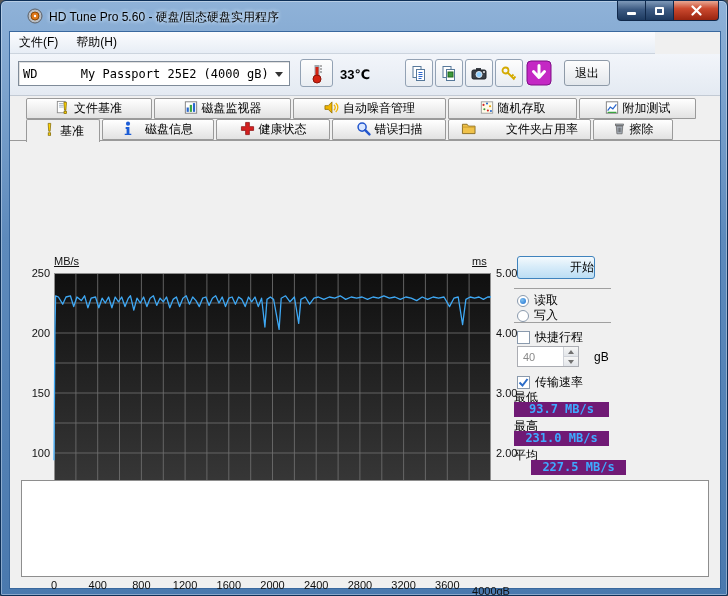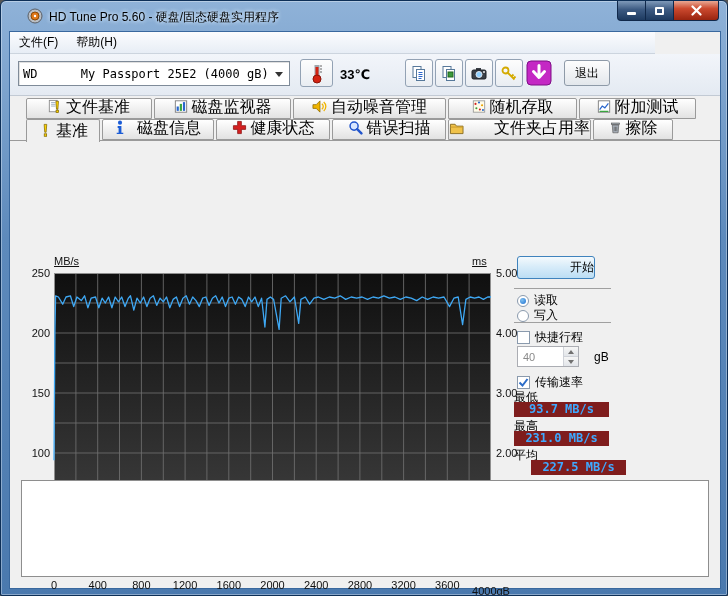--- a/index.html
+++ b/index.html
@@ -47,22 +47,22 @@
     border:1px solid #93a2b4;border-radius:3px;display:flex;align-items:center;justify-content:center;}
   .temp-label{position:absolute;left:330px;top:13px;font-weight:bold;font-size:13px;}
   .exit-btn{position:absolute;left:554px;top:6px;width:46px;height:26px;
     background:linear-gradient(#fdfdfd,#e3e7ec);border:1px solid #8e9aa8;border-radius:3px;
     display:flex;align-items:center;justify-content:center;font-size:12px;}
   
   .tabs-row{position:absolute;left:16px;display:flex;gap:2px;}
   .tabs-row1{top:66px;height:21px;}
   .tabs-row2{top:87px;height:21px;}
   .tab{height:21px;border:1px solid #9a9a9a;border-radius:2px 2px 0 0;
-    background:linear-gradient(#ffffff,#e2e2e2);display:flex;align-items:flex-end;
-    justify-content:center;gap:4px;font-size:16px;white-space:nowrap;overflow:hidden;}
+    background:linear-gradient(#ffffff,#e2e2e2);display:flex;align-items:center;
+    justify-content:center;gap:4px;font-size:12px;white-space:nowrap;overflow:hidden;}
   .tab svg{flex:none;}
   .tab.active{background:#f0f0f0;height:23px;border-bottom:none;z-index:5;position:relative;}
   
   .content{position:absolute;left:0;top:108px;width:710px;height:448px;
     background:#f0f0f0;border-top:1px solid #9a9a9a;}
   .axis-unit{position:absolute;font-size:11px;text-decoration:underline;color:#111;}
   .tick{position:absolute;font-size:11px;color:#111;height:12px;line-height:12px;}
   .tick.yl{width:30px;text-align:right;}
   .tick.xt{transform:translateX(-50%);white-space:nowrap;}
   #plot-svg{position:absolute;left:44px;top:132px;overflow:visible;}
@@ -75,21 +75,21 @@
   .radio-row,.cb-row{position:absolute;left:507px;display:flex;align-items:center;gap:5px;
     font-size:12px;white-space:nowrap;}
   .radio{width:12px;height:12px;border:1px solid #8a9aad;border-radius:50%;background:#fff;
     display:flex;align-items:center;justify-content:center;flex:none;}
   .radio .dot{width:6px;height:6px;border-radius:50%;
     background:radial-gradient(circle at 35% 35%,#7fc0f0,#1e6fd0);display:none;}
   .radio.on .dot{display:block;}
   .checkbox{width:13px;height:13px;border:1px solid #8a9aad;background:#fff;flex:none;
     display:flex;align-items:center;justify-content:center;}
   .panel-label{position:absolute;left:504px;font-size:12px;white-space:nowrap;}
-  .value-box{position:absolute;left:504px;width:95px;height:15px;background:#7f1d1d;
+  .value-box{position:absolute;left:504px;width:95px;height:15px;background:#701a75;
     color:#3fa9ff;font-family:"DejaVu Sans Mono","Liberation Mono",monospace;
     font-weight:bold;font-size:12px;line-height:15px;text-align:center;white-space:nowrap;}
   .value-box.yellow{color:#ffe800;}
   .value-box.white{color:#ffffff;}
   .spinner{position:absolute;left:507px;top:205px;width:62px;height:21px;background:#fff;
     border:1px solid #abadb3;display:flex;}
   .spinner .val{flex:1;font-size:11px;color:#8a8a8a;padding:4px 0 0 5px;}
   .spin-btns{width:15px;border-left:1px solid #cfd2d8;display:flex;flex-direction:column;}
   .spin-btns div{flex:1;background:linear-gradient(#f6f6f6,#e2e5e9);
     display:flex;align-items:center;justify-content:center;}

